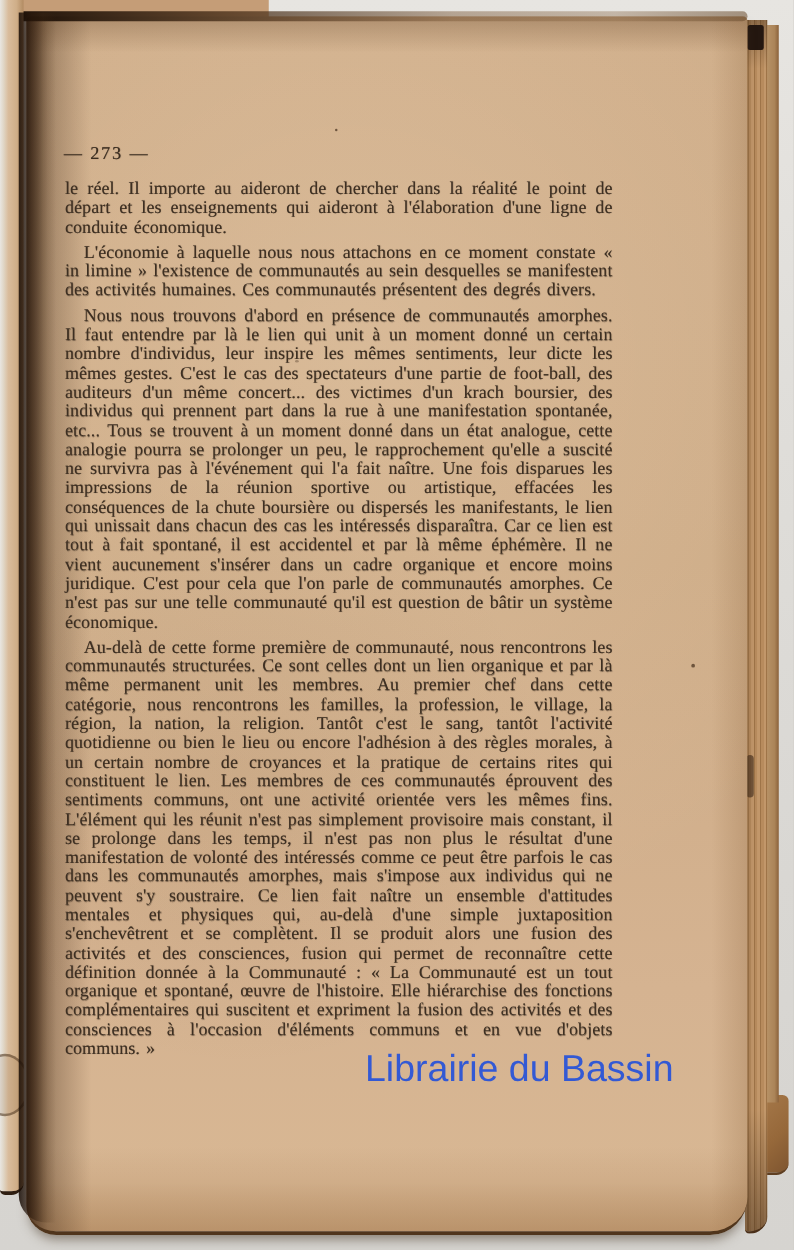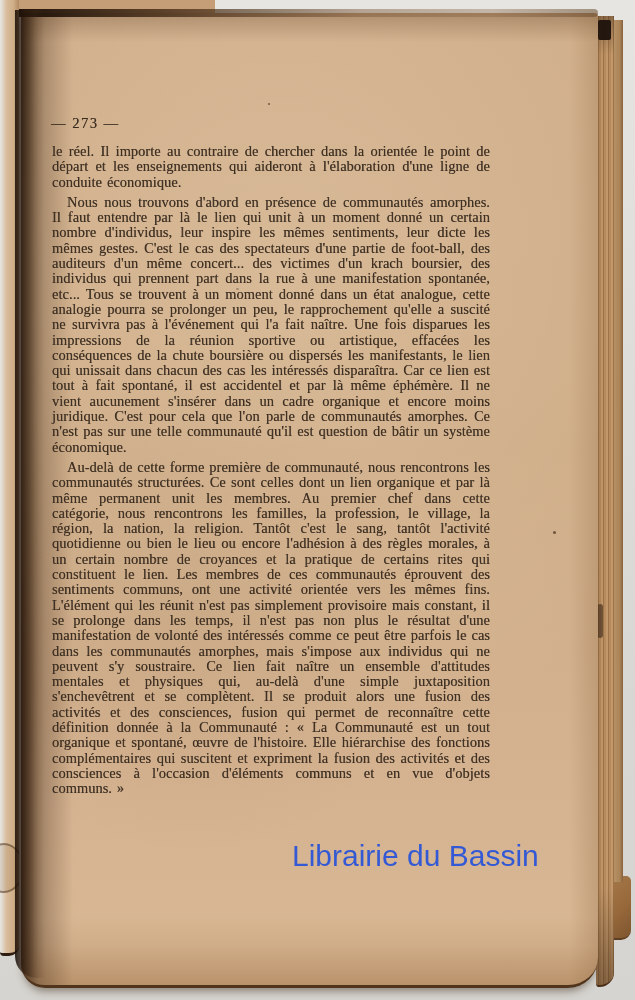--- a/index.html
+++ b/index.html
@@ -106,21 +106,22 @@
 
   <div class="page-edges">
     <div class="edge-notch"></div>
     <div class="edge-nick"></div>
   </div>
 
   <div class="page">
     <div class="page-number">— 273 —</div>
 
     <div class="text-block" lang="fr">
-      <p>le réel. Il importe au contraire de chercher dans la orientée le point de départ et les enseignements qui aideront à l'élaboration d'une ligne de conduite économique.</p>
+      <p>le réel. Il importe au aideront de chercher dans la réalité le point de départ et les enseignements qui aideront à l'élaboration d'une ligne de conduite économique.</p>
+      <p class="indent">L'économie à laquelle nous nous attachons en ce moment constate « in limine » l'existence de communautés au sein desquelles se manifestent des activités humaines. Ces communautés présentent des degrés divers.</p>
       <p class="indent">Nous nous trouvons d'abord en présence de communautés amorphes. Il faut entendre par là le lien qui unit à un moment donné un certain nombre d'individus, leur inspire les mêmes sentiments, leur dicte les mêmes gestes. C'est le cas des spectateurs d'une partie de foot-ball, des auditeurs d'un même concert... des victimes d'un krach boursier, des individus qui prennent part dans la rue à une manifestation spontanée, etc... Tous se trouvent à un moment donné dans un état analogue, cette analogie pourra se prolonger un peu, le rapprochement qu'elle a suscité ne survivra pas à l'événement qui l'a fait naître. Une fois disparues les impressions de la réunion sportive ou artistique, effacées les conséquences de la chute boursière ou dispersés les manifestants, le lien qui unissait dans chacun des cas les intéressés disparaîtra. Car ce lien est tout à fait spontané, il est accidentel et par là même éphémère. Il ne vient aucunement s'insérer dans un cadre organique et encore moins juridique. C'est pour cela que l'on parle de communautés amorphes. Ce n'est pas sur une telle communauté qu'il est question de bâtir un système économique.</p>
       <p class="indent">Au-delà de cette forme première de communauté, nous rencontrons les communautés structurées. Ce sont celles dont un lien organique et par là même permanent unit les membres. Au premier chef dans cette catégorie, nous rencontrons les familles, la profession, le village, la région, la nation, la religion. Tantôt c'est le sang, tantôt l'activité quotidienne ou bien le lieu ou encore l'adhésion à des règles morales, à un certain nombre de croyances et la pratique de certains rites qui constituent le lien. Les membres de ces communautés éprouvent des sentiments communs, ont une activité orientée vers les mêmes fins. L'élément qui les réunit n'est pas simplement provisoire mais constant, il se prolonge dans les temps, il n'est pas non plus le résultat d'une manifestation de volonté des intéressés comme ce peut être parfois le cas dans les communautés amorphes, mais s'impose aux individus qui ne peuvent s'y soustraire. Ce lien fait naître un ensemble d'attitudes mentales et physiques qui, au-delà d'une simple juxtaposition s'enchevêtrent et se complètent. Il se produit alors une fusion des activités et des consciences, fusion qui permet de reconnaître cette définition donnée à la Communauté : « La Communauté est un tout organique et spontané, œuvre de l'histoire. Elle hiérarchise des fonctions complémentaires qui suscitent et expriment la fusion des activités et des consciences à l'occasion d'éléments communs et en vue d'objets communs. »</p>
     </div>
   </div>
 
   <div class="top-edge"></div>
 
   <div class="left-sliver">
     <div class="stamp-ring"></div>
   </div>

